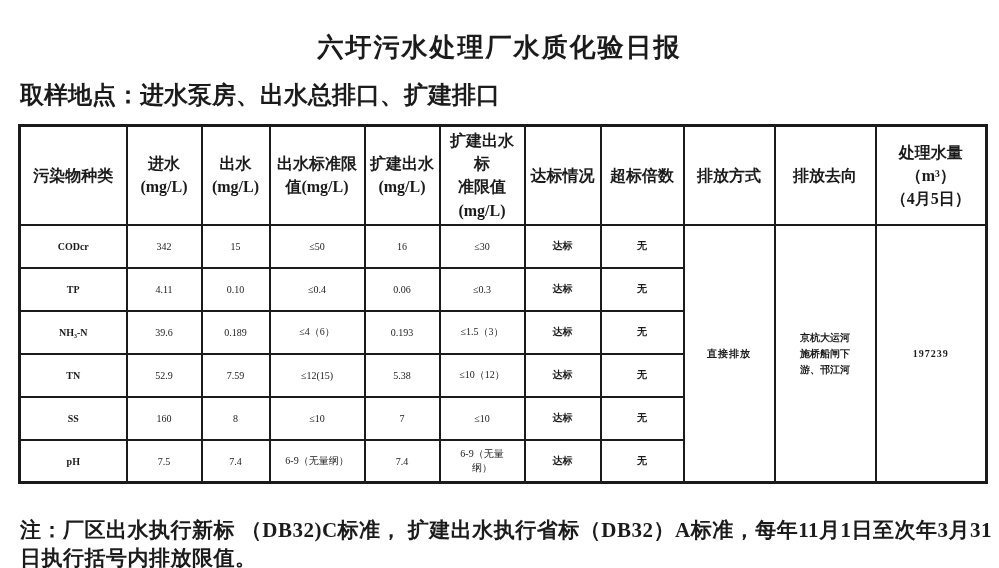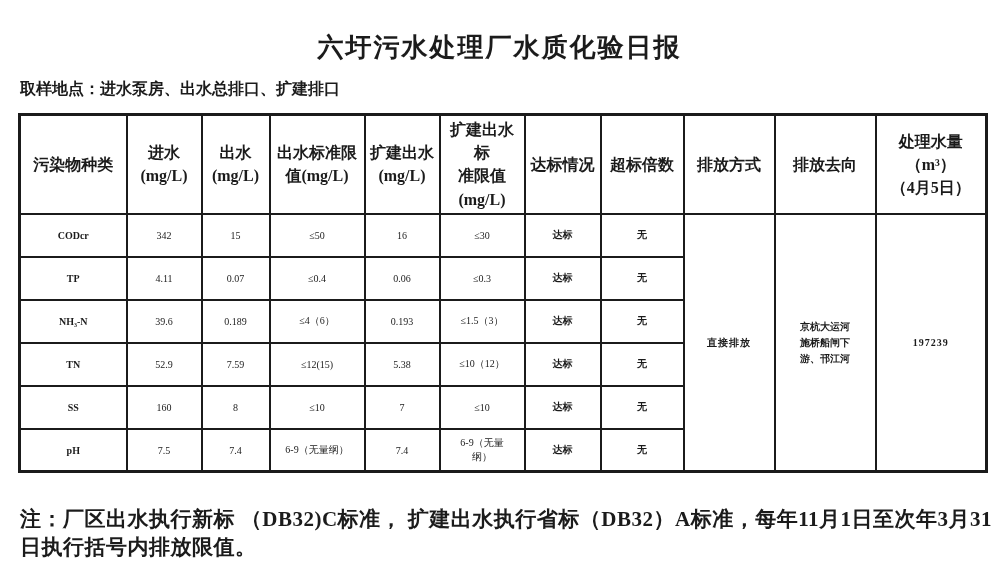--- a/index.html
+++ b/index.html
@@ -17,21 +17,21 @@
     font-size:26px;
     font-weight:bold;
     letter-spacing:2px;
   }
 
   .subheader {
     display:flex;
     justify-content:space-between;
     align-items:baseline;
     margin:14px 20px 0 20px;
-    font-size:16px;
+    font-size:24px;
     font-weight:bold;
   }
   .subheader .right {
     display:flex;
     gap:26px;
     margin-right:78px;
   }
 
   table.report {
     margin:13px 0 0 18px;
@@ -125,21 +125,21 @@
       <td class="cell-method" rowspan="6">直接排放</td>
       <td class="cell-destination" rowspan="6">京杭大运河
 施桥船闸下
 游、邗江河</td>
       <td class="cell-volume" rowspan="6">197239</td>
     </tr>
 
     <tr class="data-row">
       <td class="cell-pollutant">TP</td>
       <td>4.11</td>
-      <td>0.07</td>
+      <td>0.10</td>
       <td>≤0.4</td>
       <td>0.06</td>
       <td>≤0.3</td>
       <td class="cell-compliance">达标</td>
       <td class="cell-exceedance">无</td>
     </tr>
 
     <tr class="data-row">
       <td class="cell-pollutant">NH₃-N</td>
       <td>39.6</td>

